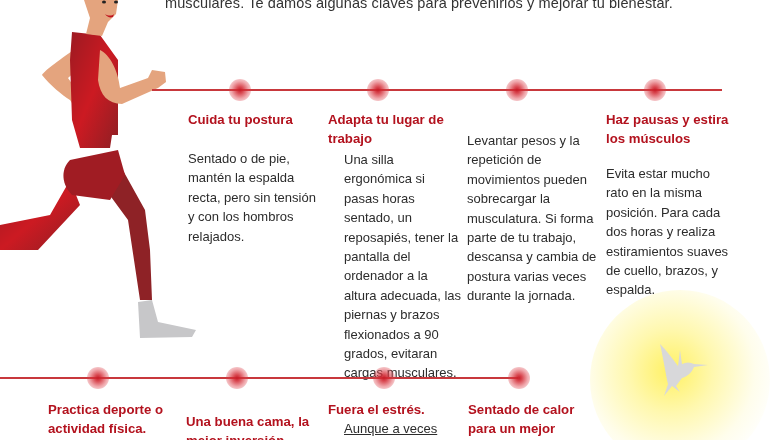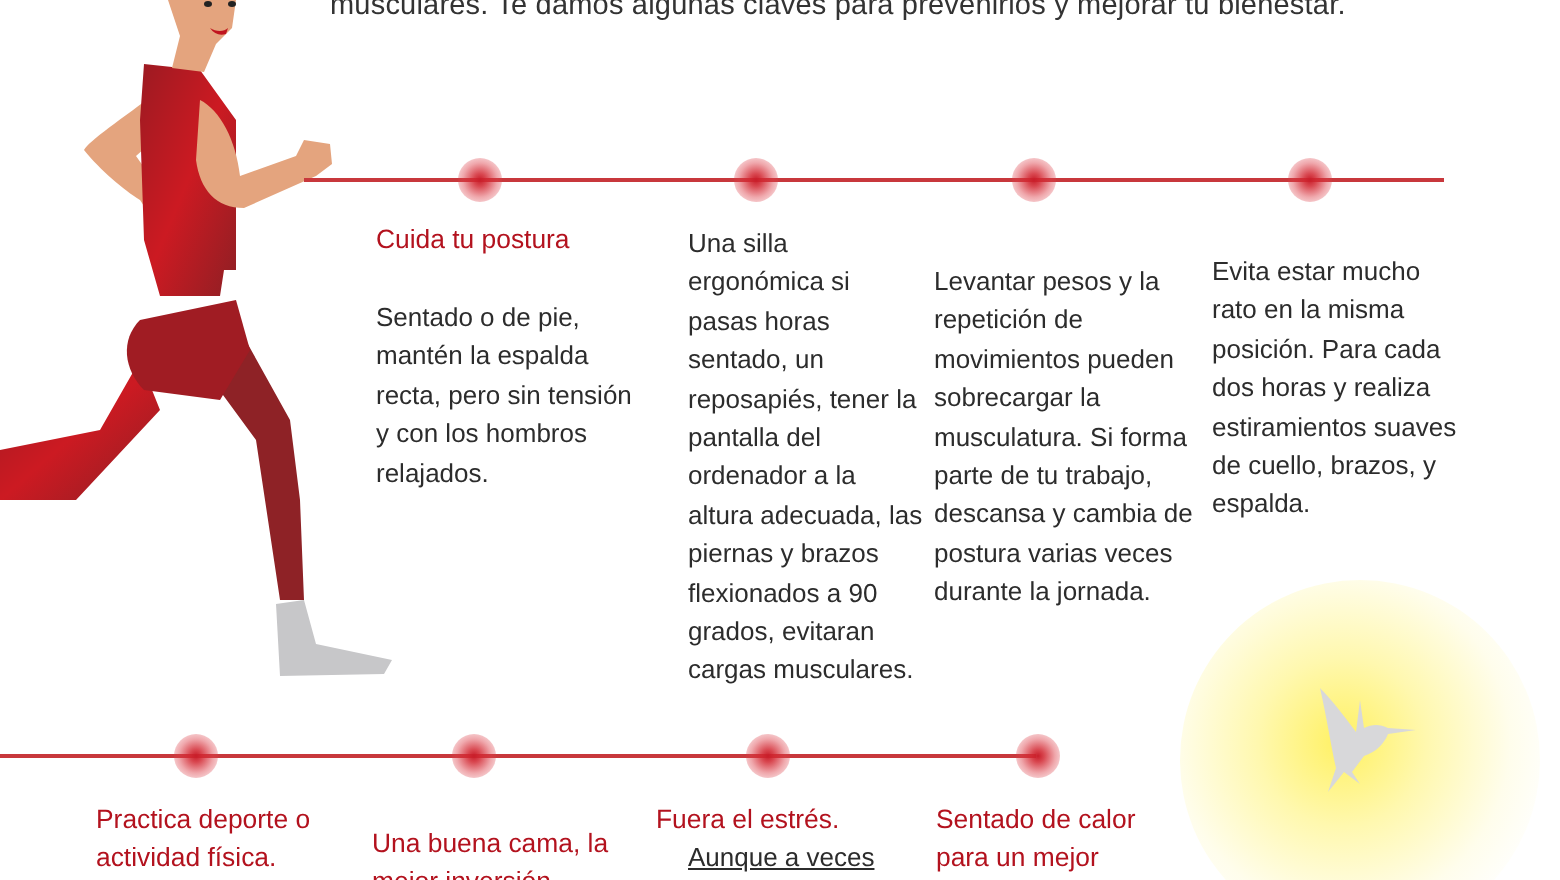--- a/index.html
+++ b/index.html
@@ -16,21 +16,21 @@
   .timeline-line {
     position: absolute; height: 1.5px; background: #c8383c;
   }
   .dot {
     position: absolute; width: 22px; height: 22px; border-radius: 50%;
     background: radial-gradient(circle, #c81e2a 0%, rgba(210,40,50,0.85) 20%, rgba(220,60,70,0.45) 55%, rgba(230,80,90,0) 100%);
     transform: translate(-50%, -50%);
   }
   .card { position: absolute; width: 135px; }
   .card-title {
-    color: #b3121e; font-weight: normal; font-size: 13.2px; line-height: 19px;
+    color: #b3121e; font-weight: bold; font-size: 13.2px; line-height: 19px;
   }
   .card-body {
     font-size: 13px; line-height: 19.4px; color: #2c2c2c; margin-top: 16px;
   }
   .card-body.tight { margin-top: 2px; margin-left: 16px; }
   .sun {
     position: absolute; left: 590px; top: 290px; width: 180px; height: 180px;
     border-radius: 50%;
     background: radial-gradient(circle at 45% 45%, rgba(255,240,90,0.95) 0%, rgba(255,245,140,0.7) 30%, rgba(255,250,200,0.35) 60%, rgba(255,255,255,0) 78%);
   }
@@ -77,26 +77,28 @@
 <div class="dot" style="left:240px; top:90px;"></div>
 <div class="dot" style="left:378px; top:90px;"></div>
 <div class="dot" style="left:517px; top:90px;"></div>
 <div class="dot" style="left:655px; top:90px;"></div>
 
 <div class="card" style="left:188px; top:110px;">
   <div class="card-title">Cuida tu postura</div>
   <div class="card-body" style="margin-top:20px;">Sentado o de pie, mantén la espalda recta, pero sin tensión y con los hombros relajados.</div>
 </div>
 <div class="card" style="left:328px; top:110px;">
+  <div class="card-title">Adapta tu lugar de trabajo</div>
   <div class="card-body tight">Una silla ergonómica si pasas horas sentado, un reposapiés, tener la pantalla del ordenador a la altura adecuada, las piernas y brazos flexionados a 90 grados, evitaran cargas musculares.</div>
 </div>
 <div class="card" style="left:467px; top:110px; width:130px;">
   <div class="card-body" style="margin-top:21px;">Levantar pesos y la repetición de movimientos pueden sobrecargar la musculatura. Si forma parte de tu trabajo, descansa y cambia de postura varias veces durante la jornada.</div>
 </div>
 <div class="card" style="left:606px; top:110px; width:145px;">
+  <div class="card-title">Haz pausas y estira los músculos</div>
   <div class="card-body" style="width:125px;">Evita estar mucho rato en la misma posición. Para cada dos horas y realiza estiramientos suaves de cuello, brazos, y espalda.</div>
 </div>
 
 <div class="timeline-line" style="left:0px; top:377px; width:518px;"></div>
 <div class="dot" style="left:98px; top:378px;"></div>
 <div class="dot" style="left:237px; top:378px;"></div>
 <div class="dot" style="left:384px; top:378px;"></div>
 <div class="dot" style="left:519px; top:378px;"></div>
 
 <div class="card" style="left:48px; top:400px; width:120px;">

